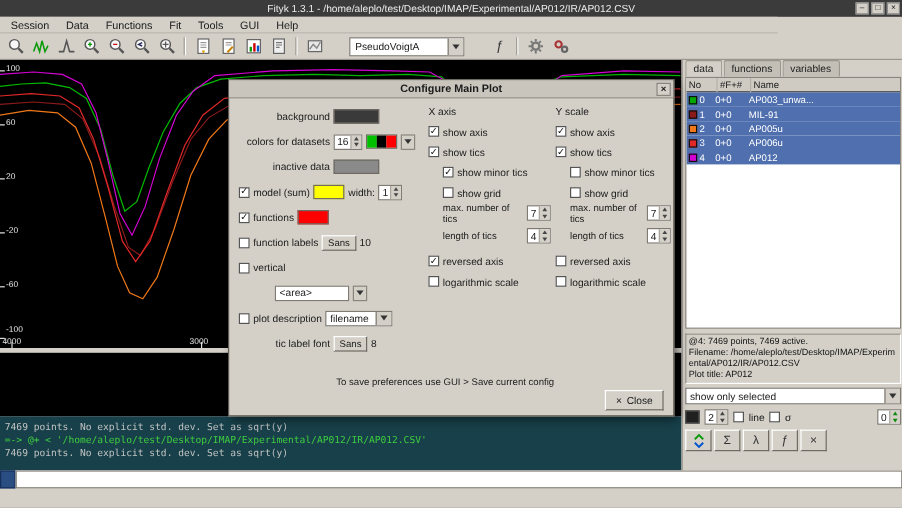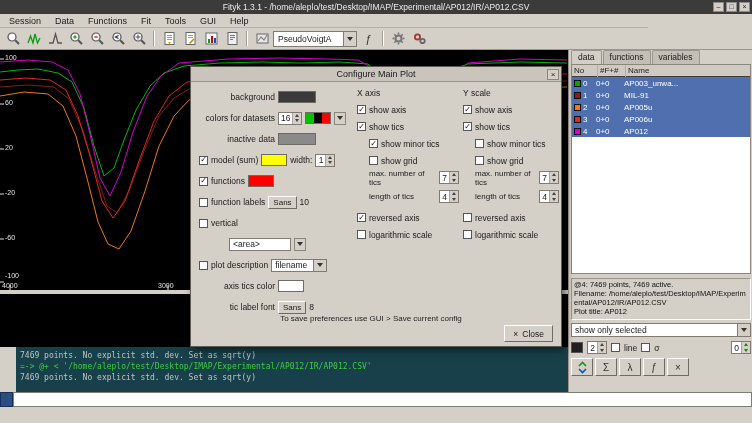--- a/index.html
+++ b/index.html
@@ -13,34 +13,34 @@
 
   
   .menubar{position:absolute;left:0;top:14px;width:648px;height:14px;background:#d4d0c8;border-bottom:1px solid #b5b1a8;display:flex;align-items:center;padding-left:2px;}
   .menu-item{padding:0 7px;font-size:9px;}
 
   
   .toolbar{position:absolute;left:0;top:28px;width:752px;height:22px;background:#d4d0c8;border-bottom:1px solid #9a968e;display:flex;align-items:center;gap:1px;padding-left:3px;}
   .tbtn{width:20px;height:18px;display:flex;align-items:center;justify-content:center;border:1px solid transparent;}
   .tbtn svg{display:block;}
   .tsep{width:2px;height:15px;border-left:1px solid #a39f96;border-right:1px solid #ffffff;margin:0 3px;}
-  .tb-combo{height:16px;width:84px;background:#fff;border:1px solid #7f7b73;display:flex;align-items:center;font-size:8.5px;padding-left:4px;position:relative;margin:0 0;}
+  .tb-combo{height:16px;width:96px;background:#fff;border:1px solid #7f7b73;display:flex;align-items:center;font-size:8.5px;padding-left:4px;position:relative;margin:0 18px;}
   .arrowbox{position:absolute;right:0;top:0;bottom:0;width:13px;background:#d4d0c8;border-left:1px solid #7f7b73;display:flex;align-items:center;justify-content:center;}
   .arrow-down{width:0;height:0;border-left:3px solid transparent;border-right:3px solid transparent;border-top:4px solid #333;}
   .fx{font-style:italic;font-size:11px;color:#333;}
 
   
   .plot-main{position:absolute;left:0;top:50px;width:568px;height:240px;background:#000;}
   .ytick{position:absolute;color:#e6e6e6;font-size:7px;left:5px;}
   .xtick{position:absolute;color:#e6e6e6;font-size:7px;bottom:1px;}
   .splitter{position:absolute;left:0;top:290px;width:568px;height:4px;background:#d4d0c8;}
   .plot-aux{position:absolute;left:0;top:294px;width:568px;height:53px;background:#000;}
 
   
-  .console{position:absolute;left:16px;top:347px;width:568px;height:45px;background:#17404a;color:#c2c2c2;font-family:"DejaVu Sans Mono",monospace;font-size:8px;line-height:11px;padding:3px 4px;overflow:hidden;}
+  .console{position:absolute;left:0;top:347px;width:568px;height:45px;background:#17404a;color:#c2c2c2;font-family:"DejaVu Sans Mono",monospace;font-size:8px;line-height:11px;padding:3px 4px;overflow:hidden;}
   .console .in{color:#3ecd3e;}
 
   
   .input-row{position:absolute;left:0;top:392px;width:752px;height:15px;display:flex;background:#d4d0c8;}
   .prompt-btn{width:13px;height:15px;background:#2a4d82;border:1px solid #16305a;}
   .cmd-input{flex:1;height:15px;border:1px solid #7f7b73;background:#fff;font-size:9px;padding:0 3px;font-family:"Liberation Sans",sans-serif;}
 
   
   .statusbar{position:absolute;left:0;top:407px;width:752px;height:16px;background:#d4d0c8;border-top:1px solid #fff;display:flex;align-items:center;gap:3px;padding:0 3px;}
   .sb-panel{height:11px;border:1px solid;border-color:#9a968e #fff #fff #9a968e;}
@@ -72,21 +72,21 @@
   .spin{display:inline-flex;height:13px;background:#fff;border:1px solid #7f7b73;flex:none;}
   .spin .val{padding:0 2px;font-size:8.5px;display:flex;align-items:center;justify-content:flex-end;min-width:9px;}
   .spin .arr{display:flex;flex-direction:column;width:9px;border-left:1px solid #a9a59d;background:#d4d0c8;}
   .spin .arr i{flex:1;display:flex;align-items:center;justify-content:center;}
   .tu{width:0;height:0;border-left:2.5px solid transparent;border-right:2.5px solid transparent;border-bottom:3px solid #444;}
   .td{width:0;height:0;border-left:2.5px solid transparent;border-right:2.5px solid transparent;border-top:3px solid #444;}
   .green .tu{border-bottom-color:#0a8a0a;} .green .td{border-top-color:#0a8a0a;}
 
   
   .dialog{position:absolute;left:190px;top:66px;width:372px;height:281px;background:#d4d0c8;border:1px solid #5f5b53;box-shadow:3px 3px 8px rgba(0,0,0,.55);z-index:10;}
-  .dlg-title{height:15px;background:#c9c5bd;border-bottom:1px solid #9a968e;display:flex;align-items:center;justify-content:center;font-weight:normal;font-size:9px;position:relative;}
+  .dlg-title{height:15px;background:#c9c5bd;border-bottom:1px solid #9a968e;display:flex;align-items:center;justify-content:center;font-weight:bold;font-size:9px;position:relative;}
   .dlg-x{position:absolute;right:2px;top:2px;width:12px;height:11px;border:1px solid #8a867e;background:#d4d0c8;font-size:8px;line-height:9px;text-align:center;}
   .dlg-body{position:relative;height:265px;font-size:8.5px;}
   .col-left{position:absolute;left:8px;top:8px;width:154px;}
   .col-x{position:absolute;left:166px;top:6px;width:102px;}
   .col-y{position:absolute;left:272px;top:6px;width:96px;}
   .frow{display:flex;align-items:center;gap:3px;height:14px;margin-bottom:7px;}
   .colax .frow{height:13px;margin-bottom:4px;}
   .lbl{font-size:8.5px;} .lbl.r{flex:1;text-align:right;}
   .dswatch{width:38px;height:12px;border:1px solid #6f6b63;flex:none;}
   .dswatch.small{width:26px;}
@@ -483,24 +483,20 @@
             </span>
           <span class="cb-label">plot description</span>
           <span class="dcombo" style="width:56px;padding-right:14px">
             <span>filename</span>
             <span class="arrowbox">
                 <span class="arrow-down"></span>
               </span>
           </span>
         </div>
         <div class="frow">
-          <span class="lbl r" style="flex:none;width:76px">axis tics color</span>
-          <span class="dswatch small" style="background: rgb(255, 255, 255);"></span>
-        </div>
-        <div class="frow">
           <span class="lbl r" style="flex:none;width:76px">tic label font</span>
           <span class="fbtn">Sans</span>
           <span class="lbl">8</span>
         </div>
       </div>
 
       <div class="col-x colax">
         <div class="axhead">X axis</div>
         <div class="frow">
             <span class="cb">

